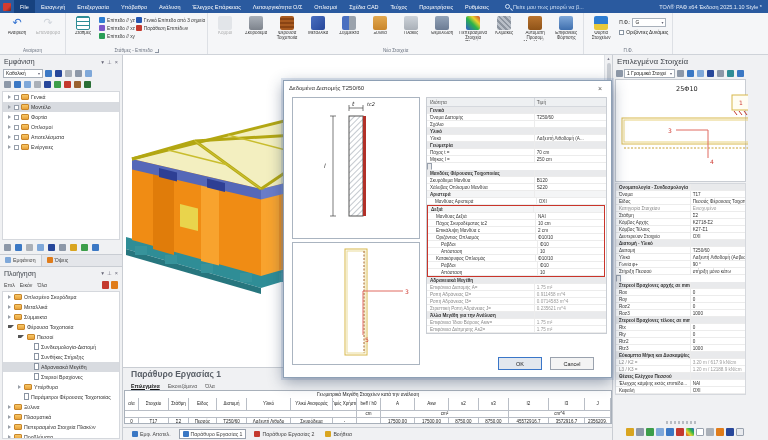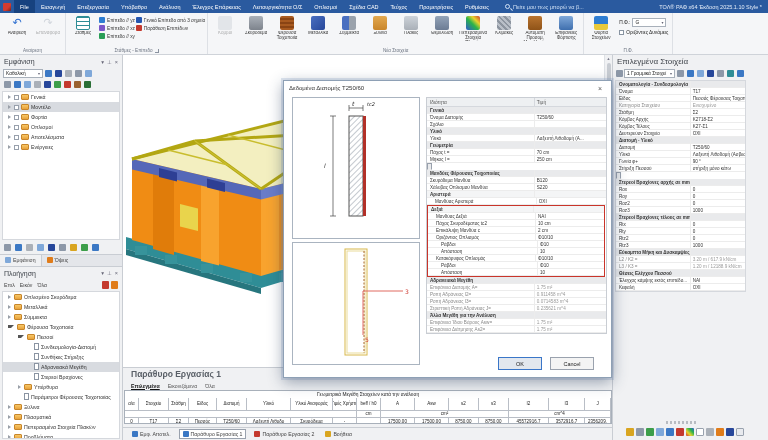--- a/index.html
+++ b/index.html
@@ -734,20 +734,39 @@
             <span class="mini c-steel"></span>
           </span>
           <span class="tbtn">
             <span class="mini c-teal"></span>
           </span>
           <span class="tbtn">
             <span class="mini c-blue"></span>
           </span>
         </span>
   </div>
+  <div class="rpreview">
+    <svg width="150" height="101" viewBox="0 0 150 101">
+      <text x="60" y="11" font-size="6.5" fill="#222">25Φ10</text>
+      <rect x="116" y="15" width="20" height="15" fill="#fffdf2" stroke="#d8b84a"></rect>
+      <g stroke="#c4392e" stroke-width="1">
+        <line x1="118" y1="31" x2="121" y2="35"></line>
+            <line x1="123" y1="31" x2="126" y2="35"></line>
+        <line x1="128" y1="31" x2="131" y2="35"></line>
+            <line x1="133" y1="31" x2="136" y2="35"></line>
+      </g>
+      <text x="123" y="25" font-size="6" fill="#d04038">1</text>
+      <rect x="6" y="38" width="140" height="26" fill="none" stroke="#d8b84a"></rect>
+      <rect x="8" y="40" width="136" height="22" fill="none" stroke="#e8d27e"></rect>
+      <line x1="8" y1="68" x2="144" y2="68" stroke="#c8a235" stroke-dasharray="2,1.5"></line>
+      <polyline points="60,50 92,50 92,78" fill="none" stroke="#e06a60" stroke-width="1"></polyline>
+      <text x="52" y="53" font-size="6" fill="#d04038">3</text>
+      <text x="94" y="84" font-size="6" fill="#d04038">4</text>
+    </svg>
+  </div>
   <div class="rgrid">
 
       <div class="grow sec">
         <span class="gl">Ονοματολογία - Συνδεσμολογία</span>
         <span class="gv"></span>
       </div>
 
       <div class="grow">
         <span class="gl">Όνομα</span>
         <span class="gv">T17</span>

